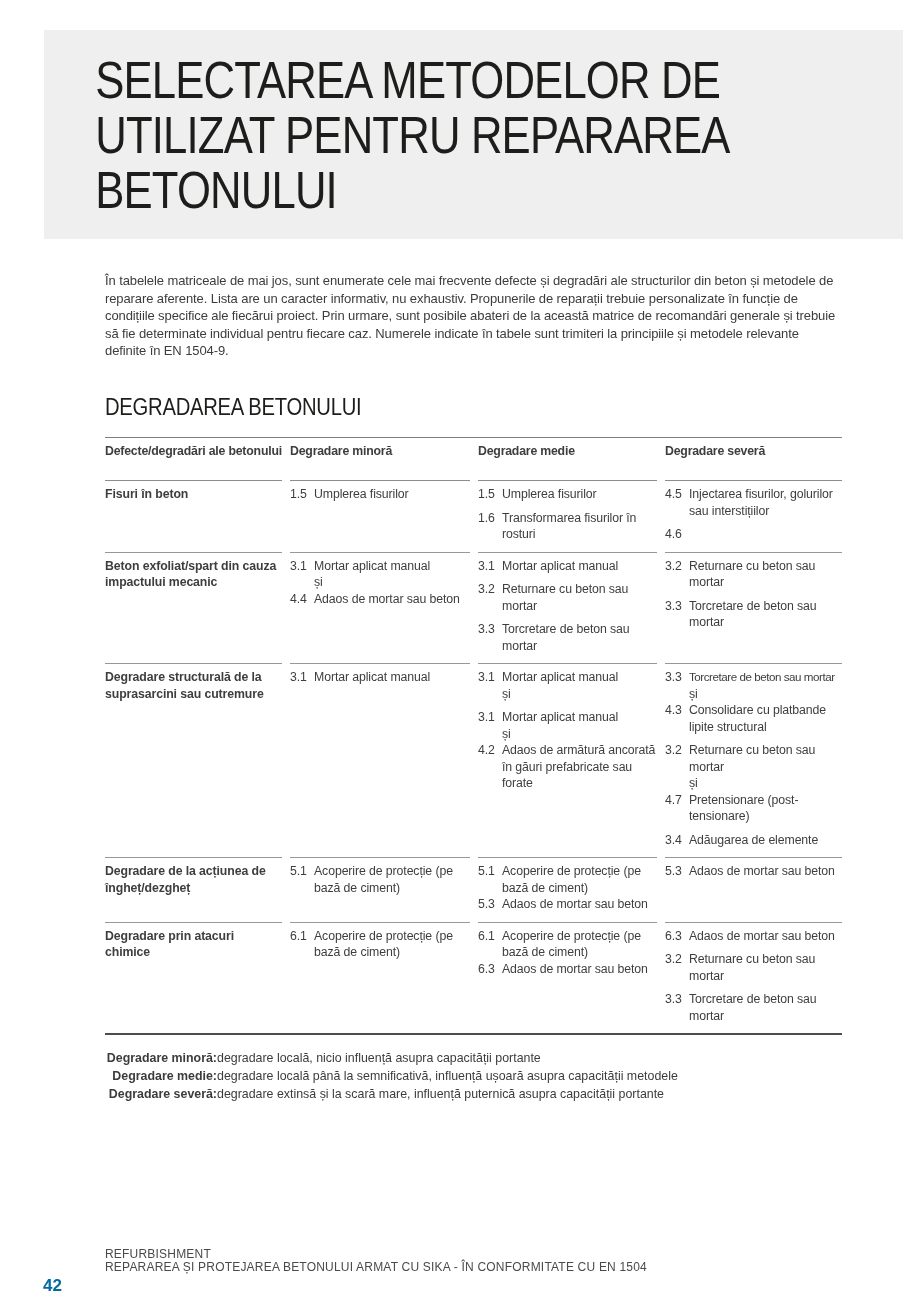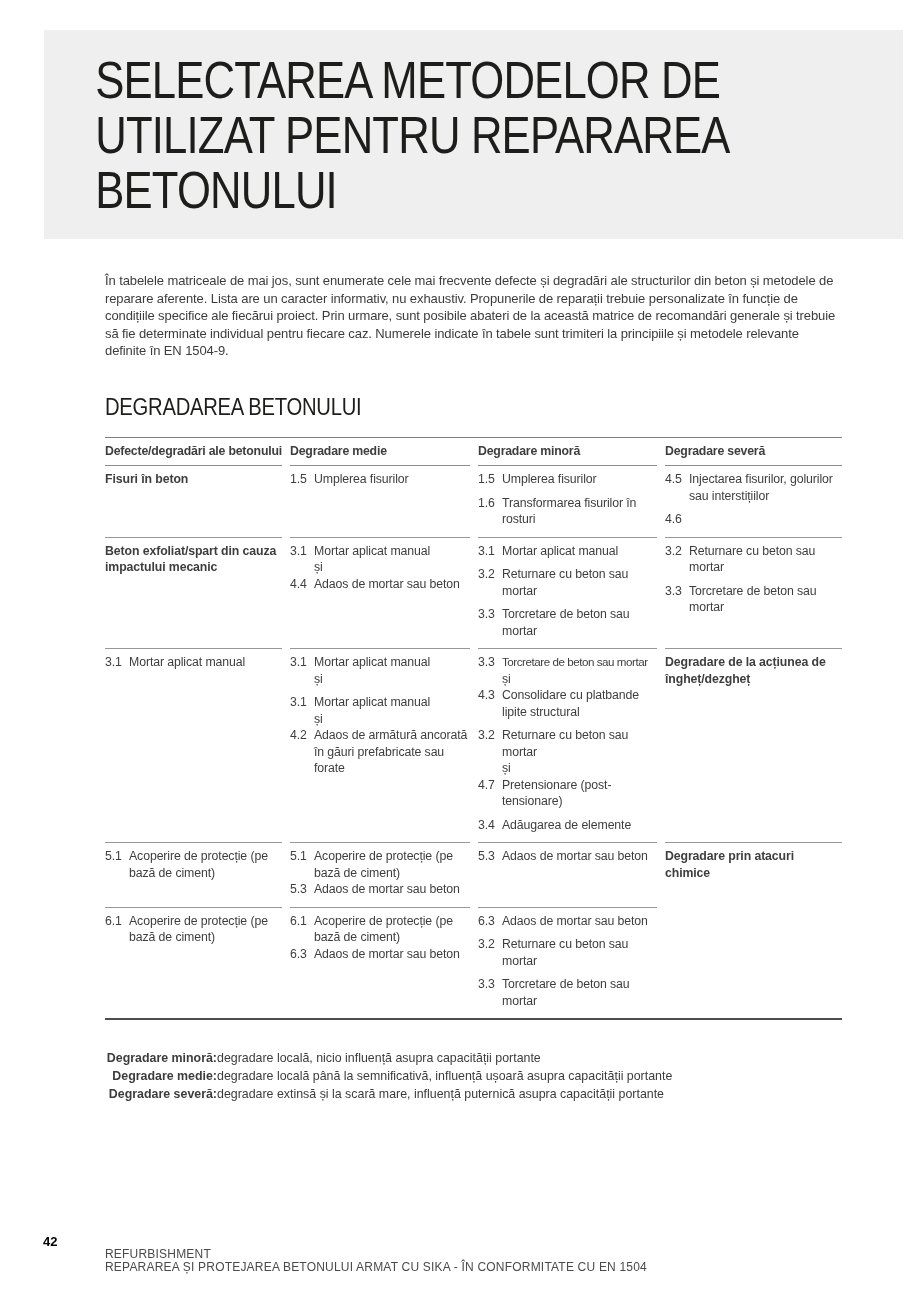--- a/index.html
+++ b/index.html
@@ -60,21 +60,21 @@
     left: 92px; top: 437px;
     width: 737px;
     border-top: 1px solid #7f7f7f;
   }
   .matrix-grid {
     display: grid;
     grid-template-columns: 177px 180px 179px 177px;
     column-gap: 8px;
   }
   .mx-head {
-    padding: 6px 0 7px 0;
+    padding: 6px 0 22px 0;
     font-size: 12.3px;
     font-weight: 700;
     color: #3e3e3e;
     border-bottom: 1px solid #8d8d8d;
     letter-spacing: -0.2px;
     white-space: nowrap;
   }
   .mx-cell {
     padding: 5px 0 9px 0;
     font-size: 12.3px;
@@ -100,24 +100,24 @@
     left: 92px; top: 1050px;
     font-size: 12.4px;
     line-height: 17.8px;
     color: #3c3c3c;
   }
   .legend-row { display: flex; }
   .legend-label { flex: none; width: 112px; font-weight: 700; text-align: right; }
   
   .page-number {
     position: absolute;
-    left: 30px; top: 1234px;
-    font-size: 13px;
+    left: 30px; top: 1276px;
+    font-size: 17px;
     font-weight: 700;
-    color: #000000;
+    color: #0369a1;
   }
   .footer-text {
     position: absolute;
     left: 92px; top: 1248px;
     font-size: 12px;
     line-height: 13px;
     color: #4a4a4a;
     letter-spacing: 0.2px;
   }
 </style>
@@ -134,22 +134,22 @@
     </h1>
   </div>
 
   <p class="intro">În tabelele matriceale de mai jos, sunt enumerate cele mai frecvente defecte și degradări ale structurilor din beton și metodele de reparare aferente. Lista are un caracter informativ, nu exhaustiv. Propunerile de reparații trebuie personalizate în funcție de condițiile specifice ale fiecărui proiect. Prin urmare, sunt posibile abateri de la această matrice de recomandări generale și trebuie să fie determinate individual pentru fiecare caz. Numerele indicate în tabele sunt trimiteri la principiile și metodele relevante definite în EN 1504-9.</p>
 
   <h2 class="section-title">DEGRADAREA BETONULUI</h2>
 
   <div class="matrix">
     <div class="matrix-grid" id="matrix-grid">
         <div class="mx-head">Defecte/degradări ale betonului</div>
+        <div class="mx-head">Degradare minoră</div>
         <div class="mx-head">Degradare medie</div>
-        <div class="mx-head">Degradare minoră</div>
         <div class="mx-head">Degradare severă</div>
         <div class="mx-cell defect">Fisuri în beton</div>
         <div class="mx-cell">
           <div class="method tight">
             <span class="num">1.5</span>
             <span class="txt">Umplerea fisurilor</span>
           </div>
         </div>
         <div class="mx-cell">
           <div class="method tight">
@@ -202,20 +202,21 @@
         <div class="mx-cell">
           <div class="method tight">
             <span class="num">3.2</span>
             <span class="txt">Returnare cu beton sau mortar</span>
           </div>
           <div class="method">
             <span class="num">3.3</span>
             <span class="txt">Torcretare de beton sau mortar</span>
           </div>
         </div>
+        <div class="mx-cell defect">Degradare structurală de la suprasarcini sau cutremure</div>
         <div class="mx-cell">
           <div class="method tight">
             <span class="num">3.1</span>
             <span class="txt">Mortar aplicat manual</span>
           </div>
         </div>
         <div class="mx-cell">
           <div class="method tight">
             <span class="num">3.1</span>
             <span class="txt">Mortar aplicat manual</span>
@@ -325,21 +326,21 @@
     <div class="matrix-bottom"></div>
   </div>
 
   <div class="legend" id="legend">
       <div class="legend-row">
         <span class="legend-label">Degradare minoră:</span>
         <span class="legend-text">degradare locală, nicio influență asupra capacității portante</span>
       </div>
       <div class="legend-row">
         <span class="legend-label">Degradare medie:</span>
-        <span class="legend-text">degradare locală până la semnificativă, influență ușoară asupra capacității portante</span>
+        <span class="legend-text">degradare locală până la semnificativă, influență ușoară asupra capacității metodele</span>
       </div>
       <div class="legend-row">
         <span class="legend-label">Degradare severă:</span>
         <span class="legend-text">degradare extinsă și la scară mare, influență puternică asupra capacității portante</span>
       </div>
     </div>
 
   <div class="page-number">42</div>
   <div class="footer-text">
     <div>REFURBISHMENT</div>

